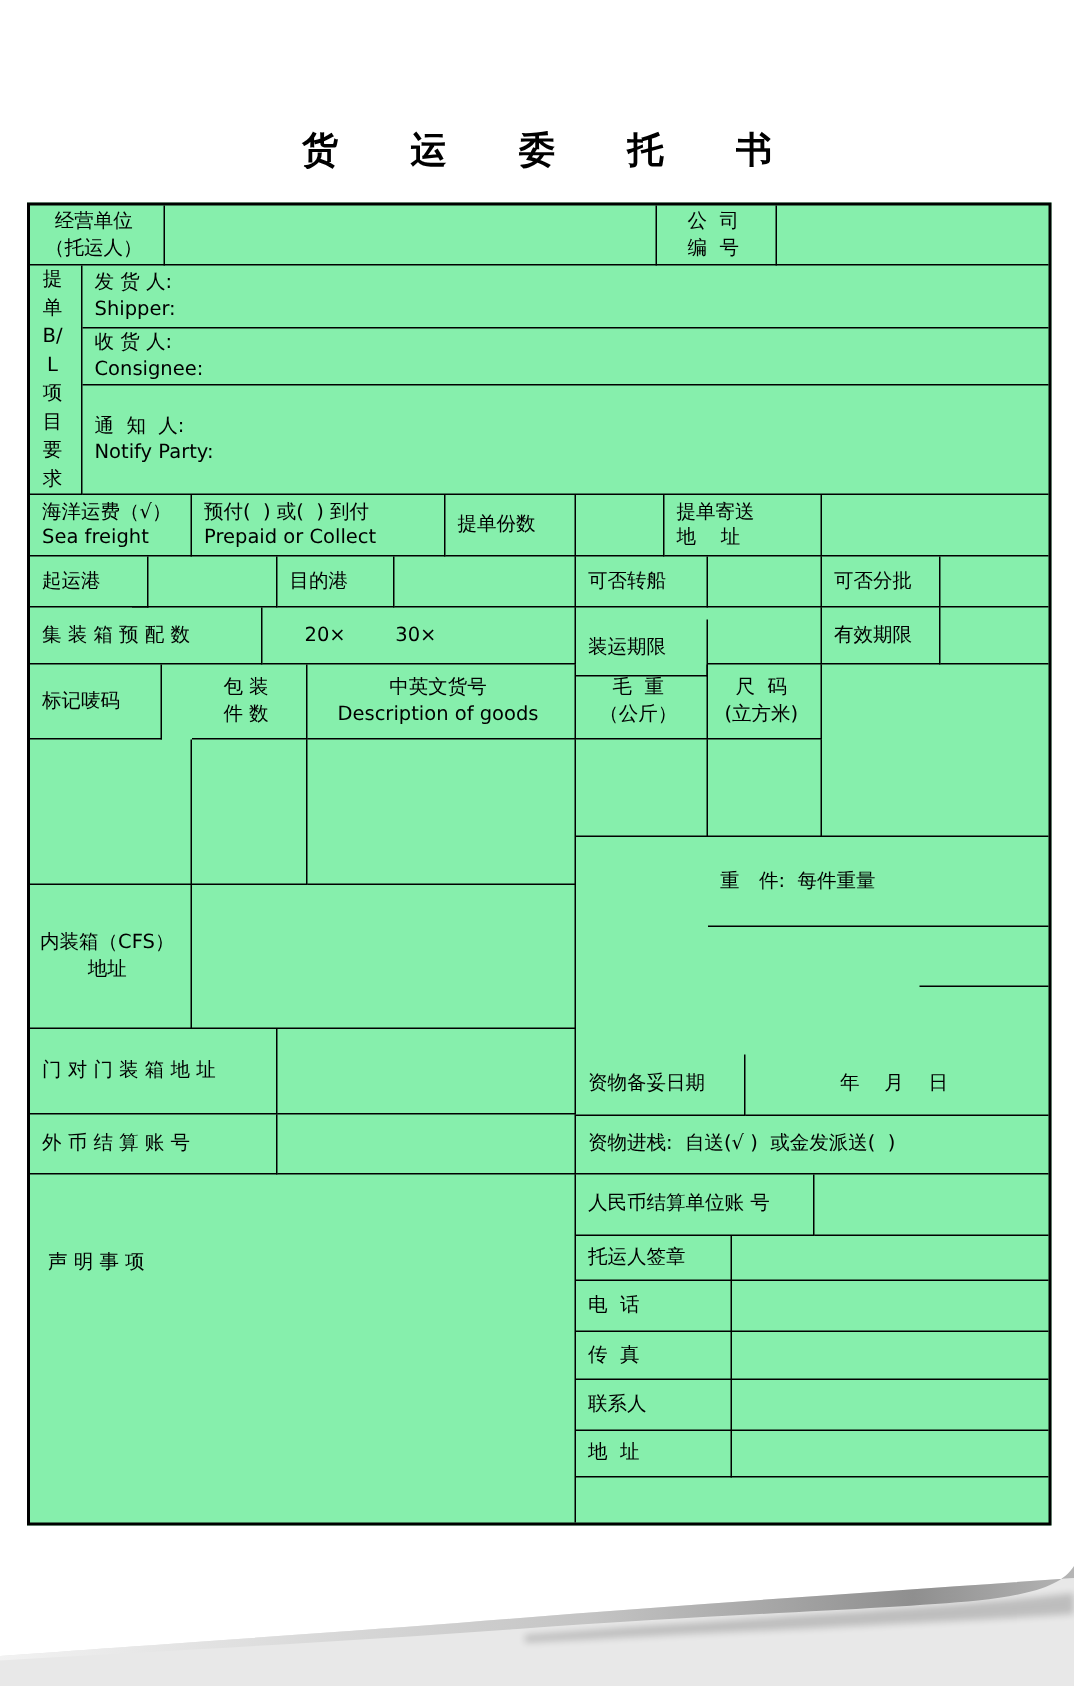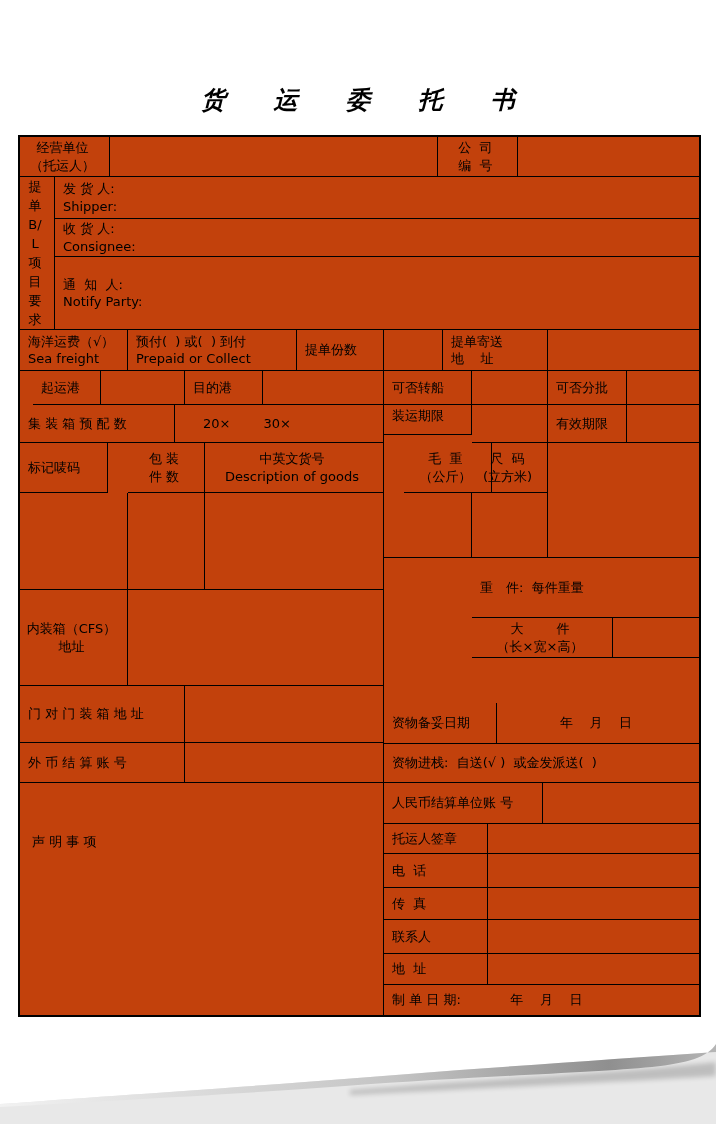--- a/index.html
+++ b/index.html
@@ -4,25 +4,24 @@
 <style>
   html,body{margin:0;padding:0;}
   body{
     width:716px;height:1124px;position:relative;background:#fff;overflow:hidden;
     font-family:"DejaVu Sans","Liberation Sans",sans-serif;color:#000;
   }
   .title{
     position:absolute;left:0;top:84px;width:716px;text-align:center;
     font-size:24px;font-weight:bold;letter-spacing:20px;text-indent:20px;
     white-space:pre;
-    font-style:italic;
   }
   .sheet{
     position:absolute;left:18px;top:135px;width:679px;height:878px;
-    border:2px solid #000;background:#c2410c;
+    border:2px solid #000;background:#86efac;
   }
   .cell{
     position:absolute;box-sizing:border-box;
     border-right:1px solid #000;border-bottom:1px solid #000;
     display:flex;align-items:center;justify-content:flex-start;
     padding:0 4px 0 8px;font-size:13px;line-height:1.32;white-space:pre-wrap;
   }
   .c{justify-content:center;text-align:center;padding-left:0;}
   .er{border-right:none;}
   .eb{border-bottom:none;}
@@ -62,42 +61,42 @@
   <div class="cell" style="left:0;top:193px;width:108px;height:41px">海洋运费（√）
 Sea freight</div>
   <div class="cell" style="left:108px;top:193px;width:169px;height:41px">预付(  ) 或(  ) 到付
 Prepaid or Collect</div>
   <div class="cell" style="left:277px;top:193px;width:87px;height:41px">提单份数</div>
   <div class="cell" style="left:364px;top:193px;width:59px;height:41px"></div>
   <div class="cell" style="left:423px;top:193px;width:105px;height:41px">提单寄送
 地    址</div>
   <div class="cell er" style="left:528px;top:193px;width:151px;height:41px"></div>
 
-  <div class="cell" style="left:13px;top:234px;width:68px;height:34px">起运港</div>
+  <div class="cell" style="left:0;top:234px;width:79px;height:34px">起运港</div>
   <div class="cell" style="left:68px;top:234px;width:97px;height:34px"></div>
   <div class="cell" style="left:165px;top:234px;width:78px;height:34px">目的港</div>
   <div class="cell" style="left:243px;top:234px;width:121px;height:34px"></div>
   <div class="cell" style="left:364px;top:234px;width:88px;height:34px">可否转船</div>
   <div class="cell" style="left:452px;top:234px;width:76px;height:34px"></div>
   <div class="cell" style="left:528px;top:234px;width:79px;height:34px">可否分批</div>
   <div class="cell er" style="left:607px;top:234px;width:72px;height:34px"></div>
 
   <div class="cell" style="left:0;top:268px;width:155px;height:38px">集 装 箱 预 配 数</div>
   <div class="cell" style="left:155px;top:268px;width:209px;height:38px;padding-left:28px">20×        30×</div>
-  <div class="cell" style="left:364px;top:260px;width:88px;height:38px">装运期限</div>
+  <div class="cell" style="left:364px;top:276px;width:88px;height:38px">装运期限</div>
   <div class="cell" style="left:452px;top:268px;width:76px;height:38px"></div>
   <div class="cell" style="left:528px;top:268px;width:79px;height:38px">有效期限</div>
   <div class="cell er" style="left:607px;top:268px;width:72px;height:38px"></div>
 
   <div class="cell" style="left:0;top:306px;width:88px;height:50px">标记唛码</div>
   <div class="cell c" style="left:185px;top:306px;width:179px;height:50px">中英文货号
 Description of goods</div>
   <div class="cell c" style="left:108px;top:306px;width:77px;height:50px">包 装
 件 数</div>
-  <div class="cell c" style="left:384px;top:306px;width:88px;height:50px">毛  重
+  <div class="cell c" style="left:364px;top:306px;width:88px;height:50px">毛  重
 （公斤）</div>
   <div class="cell c" style="left:452px;top:306px;width:76px;height:50px">尺  码
 (立方米)</div>
 
   <div class="cell" style="left:0;top:356px;width:108px;height:97px"></div>
   <div class="cell" style="left:108px;top:356px;width:77px;height:97px"></div>
   <div class="cell" style="left:185px;top:356px;width:179px;height:97px"></div>
   <div class="cell c" style="left:0;top:453px;width:108px;height:96px">内装箱（CFS）
 地址</div>
   <div class="cell" style="left:108px;top:453px;width:256px;height:96px"></div>
@@ -105,41 +104,38 @@
   <div class="cell" style="left:165px;top:549px;width:199px;height:57px"></div>
   <div class="cell" style="left:0;top:606px;width:165px;height:40px">外 币 结 算 账 号</div>
   <div class="cell" style="left:165px;top:606px;width:199px;height:40px"></div>
   <div class="cell eb decl" style="left:0;top:646px;width:364px;height:232px">声 明 事 项</div>
 
   <div class="cell" style="left:364px;top:356px;width:88px;height:65px"></div>
   <div class="cell" style="left:452px;top:356px;width:76px;height:65px"></div>
   <div class="cell er" style="left:528px;top:356px;width:151px;height:65px"></div>
 
   <div class="cell er" style="left:452px;top:421px;width:227px;height:60px">重　件:  每件重量</div>
-  <div class="cell c" style="left:452px;top:481px;width:141px;height:40px">大        件
-（长×宽×高）</div>
   <div class="cell er" style="left:593px;top:481px;width:86px;height:40px"></div>
 
   <div class="cell" style="left:364px;top:566px;width:113px;height:41px">资物备妥日期</div>
   <div class="cell c er" style="left:477px;top:566px;width:202px;height:41px">年    月    日</div>
   <div class="cell" style="left:364px;top:646px;width:159px;height:41px">人民币结算单位账 号</div>
 
   <div class="cell er" style="left:364px;top:607px;width:315px;height:39px">资物进栈:  自送(√ )  或金发派送(  )</div>
   <div class="cell er" style="left:523px;top:646px;width:156px;height:41px"></div>
   <div class="cell" style="left:364px;top:687px;width:104px;height:30px">托运人签章</div>
   <div class="cell er" style="left:468px;top:687px;width:211px;height:30px"></div>
   <div class="cell" style="left:364px;top:717px;width:104px;height:34px">电  话</div>
   <div class="cell er" style="left:468px;top:717px;width:211px;height:34px"></div>
   <div class="cell" style="left:364px;top:751px;width:104px;height:32px">传  真</div>
   <div class="cell er" style="left:468px;top:751px;width:211px;height:32px"></div>
   <div class="cell" style="left:364px;top:783px;width:104px;height:34px">联系人</div>
   <div class="cell er" style="left:468px;top:783px;width:211px;height:34px"></div>
   <div class="cell" style="left:364px;top:817px;width:104px;height:31px">地  址</div>
   <div class="cell er" style="left:468px;top:817px;width:211px;height:31px"></div>
-  <div class="cell er eb" style="left:364px;top:848px;width:315px;height:30px">制 单 日 期:            年    月    日</div>
 
 </div>
 
 <svg class="curl" viewBox="0 0 716 84" xmlns="http://www.w3.org/2000/svg">
   <defs>
     <linearGradient id="foldGrad" x1="0" y1="0" x2="1" y2="0">
       <stop offset="0" stop-color="#f2f2f2"></stop>
       <stop offset="0.55" stop-color="#c4c4c4"></stop>
       <stop offset="0.85" stop-color="#8f8f8f"></stop>
       <stop offset="1" stop-color="#b5b5b5"></stop>

